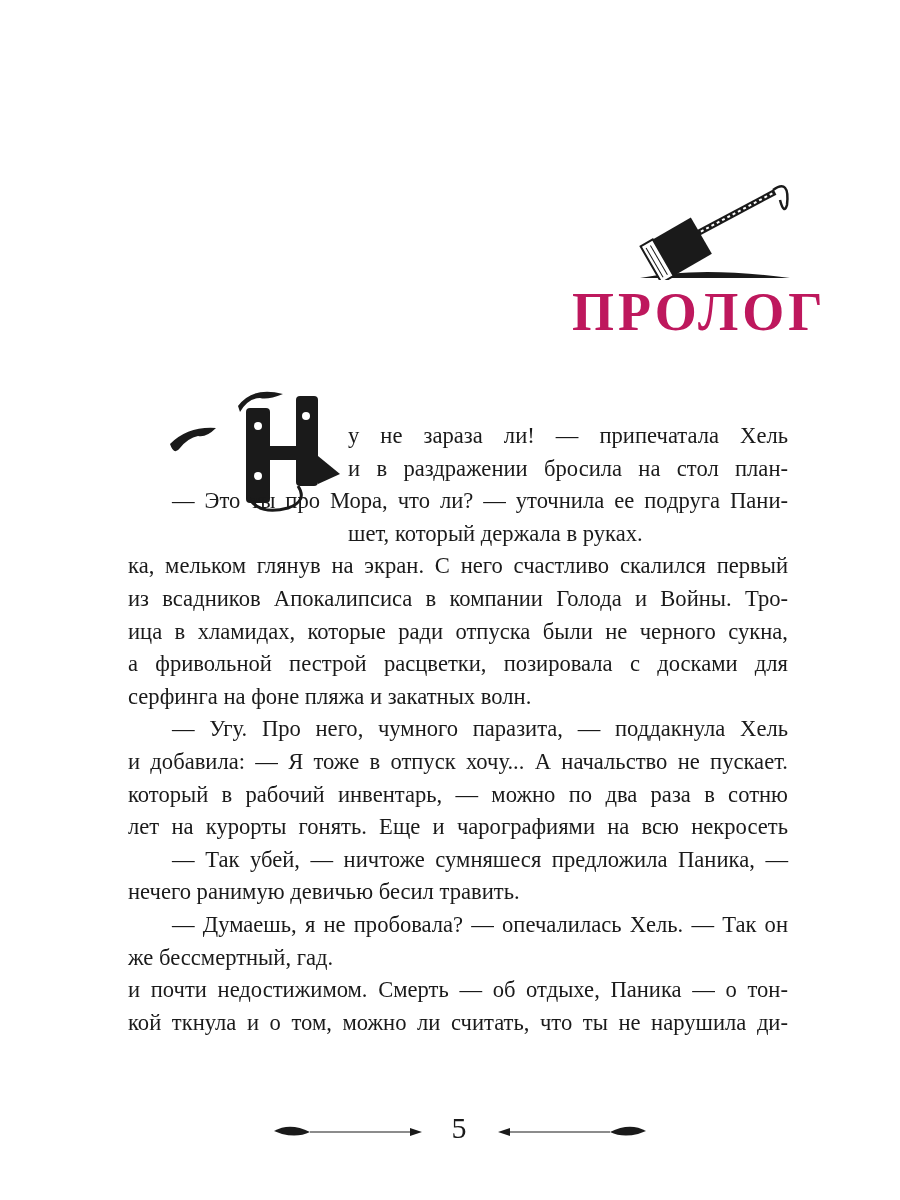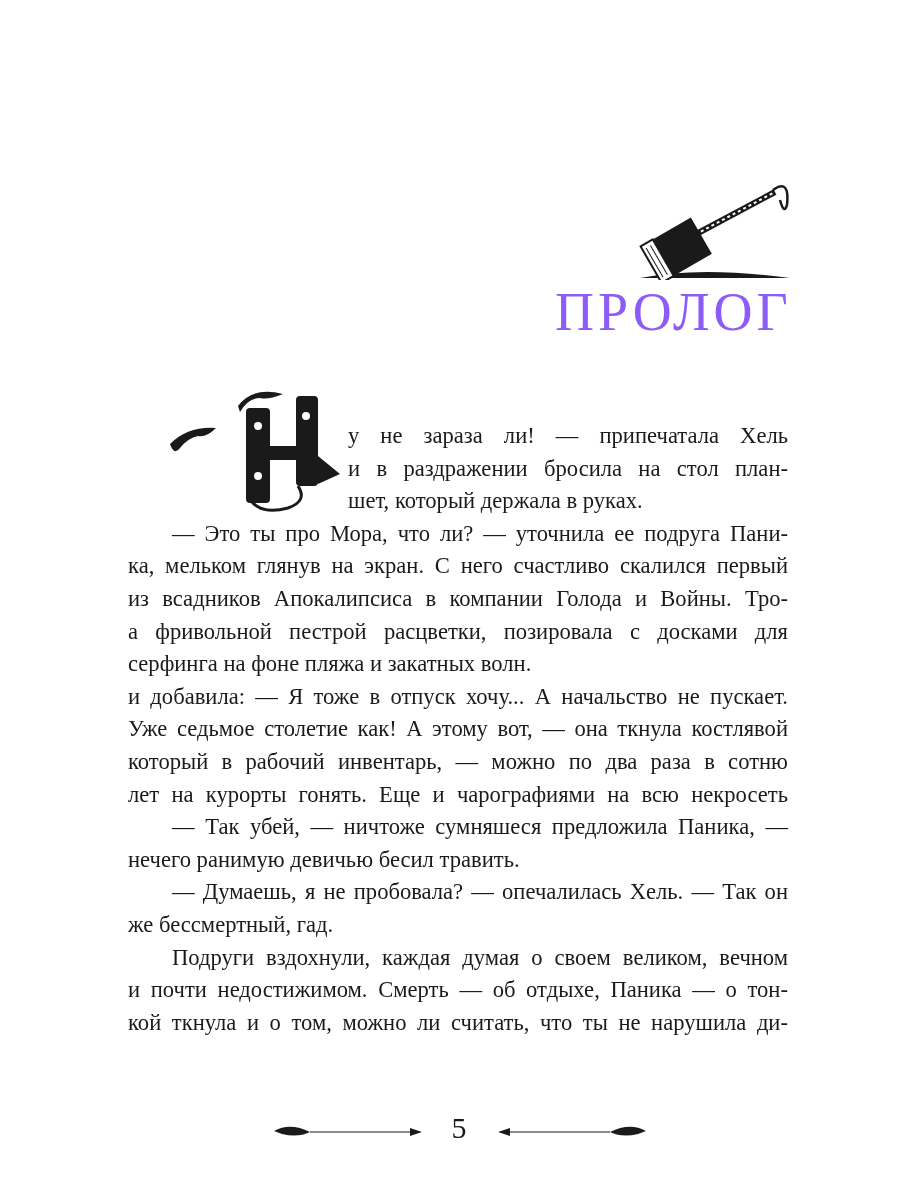--- a/index.html
+++ b/index.html
@@ -1,18 +1,18 @@
 <!DOCTYPE html>
 <html><head>
 <meta charset="utf-8">
 <style>
   html, body { margin:0; padding:0; background:#ffffff; }
   body { width:900px; height:1200px; position:relative; overflow:hidden; font-family:"Liberation Serif","DejaVu Serif",serif; color:#1a1a1a; }
   .hammer { position:absolute; left:630px; top:180px; width:170px; height:100px; }
-  .title { position:absolute; left:555px; top:282px; width:235px; font-size:54px; letter-spacing:4px; color:#8b5cf6; font-weight:normal; line-height:60px; text-align:right; }
+  .title { position:absolute; left:572px; top:282px; width:235px; font-size:54px; letter-spacing:4px; color:#be185d; font-weight:bold; line-height:60px; text-align:right; }
   .dropcap { position:absolute; left:168px; top:386px; width:190px; height:130px; }
   .text { position:absolute; left:128px; width:660px; font-size:22.6px; line-height:32.6px; }
   .line { display:block; text-align:justify; text-align-last:justify; white-space:nowrap; height:32.6px; }
   .line.last { text-align-last:left; }
   .line.indent { padding-left:44px; }
   .line.first { padding-left:220px;font-family:Liberation Serif, serif; }
   .footer { position:absolute; left:270px; top:1118px; width:380px; height:40px; }
   .pageno { position:absolute; left:444px; top:1118px; width:30px; text-align:center; font-size:30px; line-height:40px; }
 </style>
 </head>
@@ -43,35 +43,35 @@
   <path d="M80 110 Q90 130 120 122 Q140 115 130 100" fill="none" stroke="#1a1a1a" stroke-width="3"></path>
   <circle cx="90" cy="40" r="4" fill="#fff"></circle>
   <circle cx="138" cy="30" r="4" fill="#fff"></circle>
   <circle cx="90" cy="90" r="4" fill="#fff"></circle>
   <text x="160" y="50" font-size="1" fill="#fff">Н</text>
 </svg>
 
 <div class="text" style="top:420px;">
   <span class="line first">у не зараза ли! — припечатала Хель</span>
   <span class="line first">и в раздражении бросила на стол план-</span>
+  <span class="line indent">— Это ты про Мора, что ли? — уточнила ее подруга Пани-</span>
   <span class="line first last">шет, который держала в руках.</span>
-  <span class="line indent">— Это ты про Мора, что ли? — уточнила ее подруга Пани-</span>
   <span class="line">ка, мельком глянув на экран. С него счастливо скалился первый</span>
   <span class="line">из всадников Апокалипсиса в компании Голода и Войны. Тро-</span>
+  <span class="line">ица в хламидах, которые ради отпуска были не черного сукна,</span>
   <span class="line">а фривольной пестрой расцветки, позировала с досками для</span>
   <span class="line last">серфинга на фоне пляжа и закатных волн.</span>
+  <span class="line indent">— Угу. Про него, чумного паразита, — поддакнула Хель</span>
   <span class="line">и добавила: — Я тоже в отпуск хочу... А начальство не пускает.</span>
-  <span class="line">Уже седьмое столетие как! А этому вот, — она ткнула костлявой</span>
   <span class="line">который в рабочий инвентарь, — можно по два раза в сотню</span>
   <span class="line">лет на курорты гонять. Еще и чарографиями на всю некросеть</span>
   <span class="line indent">— Так убей, — ничтоже сумняшеся предложила Паника, —</span>
   <span class="line last">нечего ранимую девичью бесил травить.</span>
   <span class="line indent">— Думаешь, я не пробовала? — опечалилась Хель. — Так он</span>
   <span class="line last">же бессмертный, гад.</span>
-  <span class="line indent">Подруги вздохнули, каждая думая о своем великом, вечном</span>
   <span class="line">и почти недостижимом. Смерть — об отдыхе, Паника — о тон-</span>
   <span class="line">кой ткнула и о том, можно ли считать, что ты не нарушила ди-</span>
 </div>
 
 <svg class="footer" viewBox="0 0 380 40">
   <path d="M4 13 Q20 4 40 14 Q28 20 12 16 Z" fill="#1a1a1a"></path>
   <line x1="40" y1="14" x2="140" y2="14" stroke="#1a1a1a" stroke-width="1.2"></line>
   <path d="M140 10 L152 14 L140 18 Z" fill="#1a1a1a"></path>
   <path d="M376 13 Q360 4 340 14 Q352 20 368 16 Z" fill="#1a1a1a"></path>
   <line x1="340" y1="14" x2="240" y2="14" stroke="#1a1a1a" stroke-width="1.2"></line>

